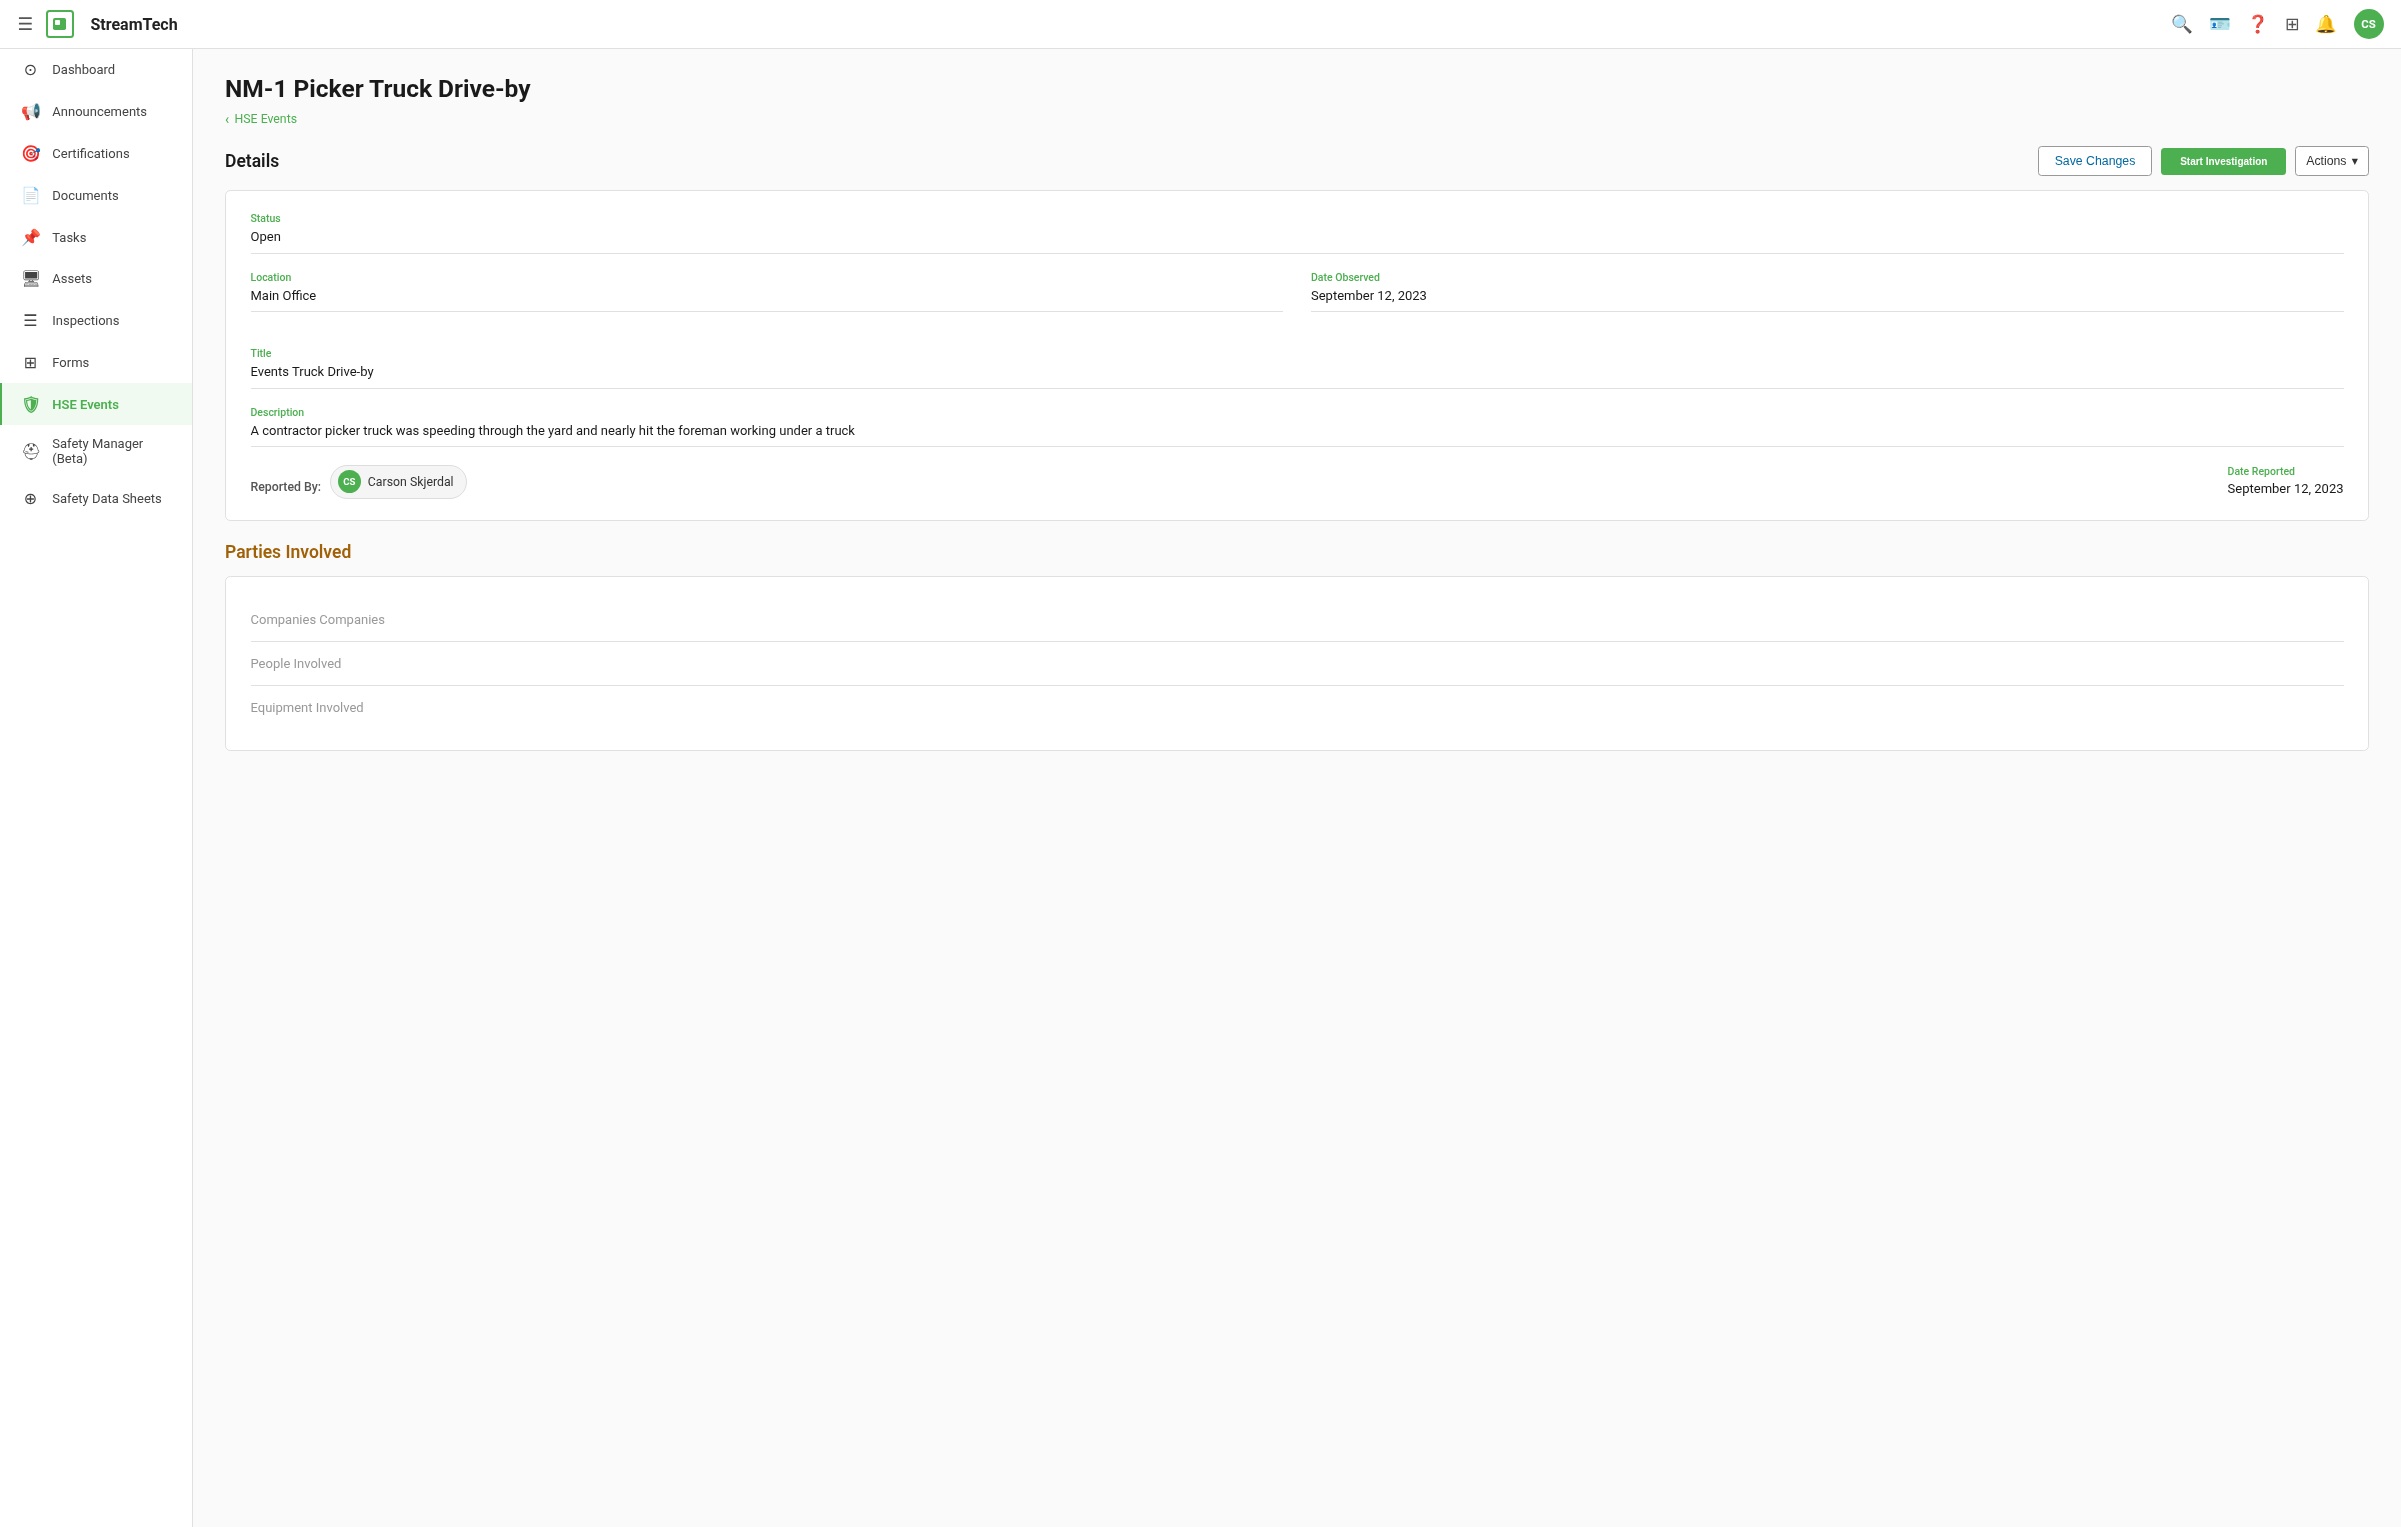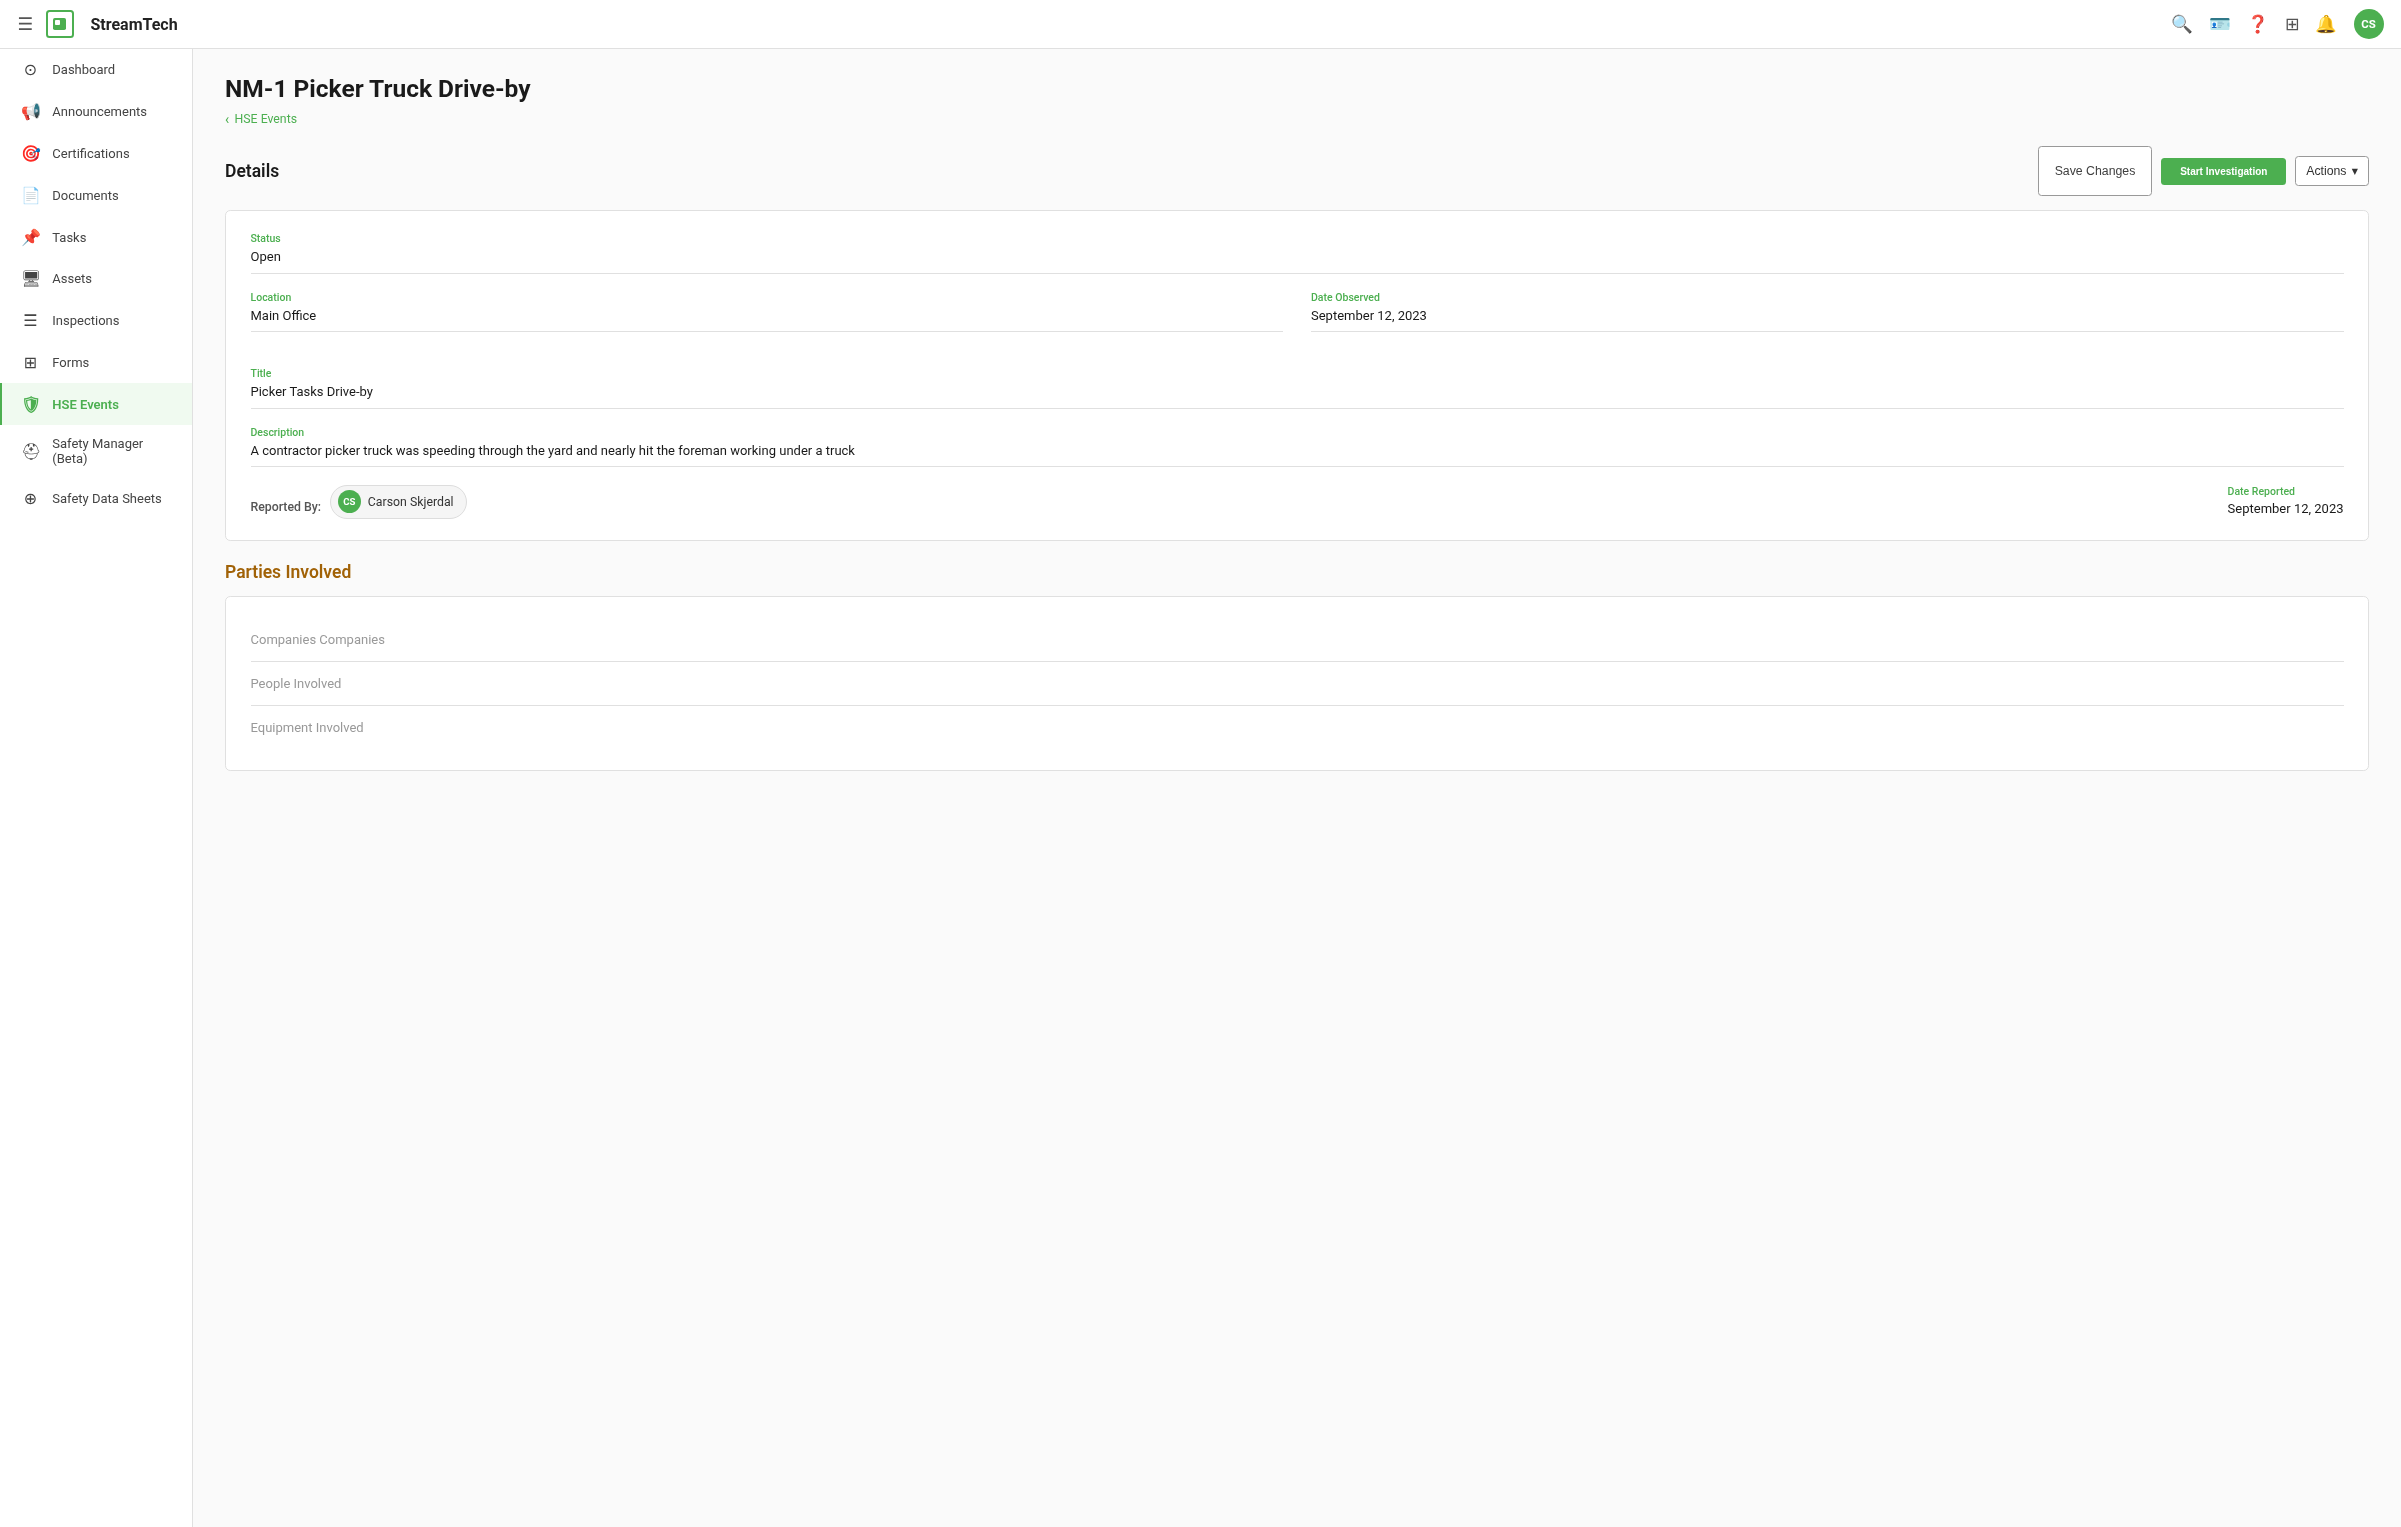--- a/index.html
+++ b/index.html
@@ -75,22 +75,22 @@
     
     .section-header {
       display: flex; align-items: center; justify-content: space-between;
       margin-bottom: 14px;
     }
     .section-title { font-size: 17.5px; font-weight: 600; color: #1a1a1a; }
 
     
     .btn-group { display: flex; align-items: center; gap: 8.8px; }
     .btn-outline {
-      padding: 17px 16px; border: 1.3px solid #999; border-radius: 3.5px;
-      background: #fff; color: #404040; font-size: 12.3px; font-weight: 500;
+      padding: 7px 16px; border: 1.3px solid #999; border-radius: 3.5px;
+      background: #fff; color: #0369a1; font-size: 12.3px; font-weight: 500;
       cursor: pointer; white-space: nowrap;
     }
     .btn-primary {
       padding: 8px 19px; border: none; border-radius: 3.5px;
       background: #4caf50; color: #fff; font-size: 10px; font-weight: 600;
       cursor: pointer; white-space: nowrap;
     }
     .btn-actions {
       padding: 7px 10px; border: 1.3px solid #999; border-radius: 3.5px;
       background: #fff; color: #333; font-size: 12.3px; font-weight: 500;
@@ -242,21 +242,21 @@
           <div class="field-value">Main Office</div>
         </div>
         <div class="field-group">
           <div class="field-label">Date Observed</div>
           <div class="field-value">September 12, 2023</div>
         </div>
       </div>
 
       <div class="field-group">
         <div class="field-label">Title</div>
-        <div class="field-value">Picker Tasks Drive-by</div>
+        <div class="field-value">Events Truck Drive-by</div>
       </div>
 
       <div class="field-group">
         <div class="field-label">Description</div>
         <div class="field-value">A contractor picker truck was speeding through the yard and nearly hit the foreman working under a truck</div>
       </div>
 
       <div class="reporter-row">
         <div class="reporter-section">
           <span class="reporter-label">Reported By:</span>

